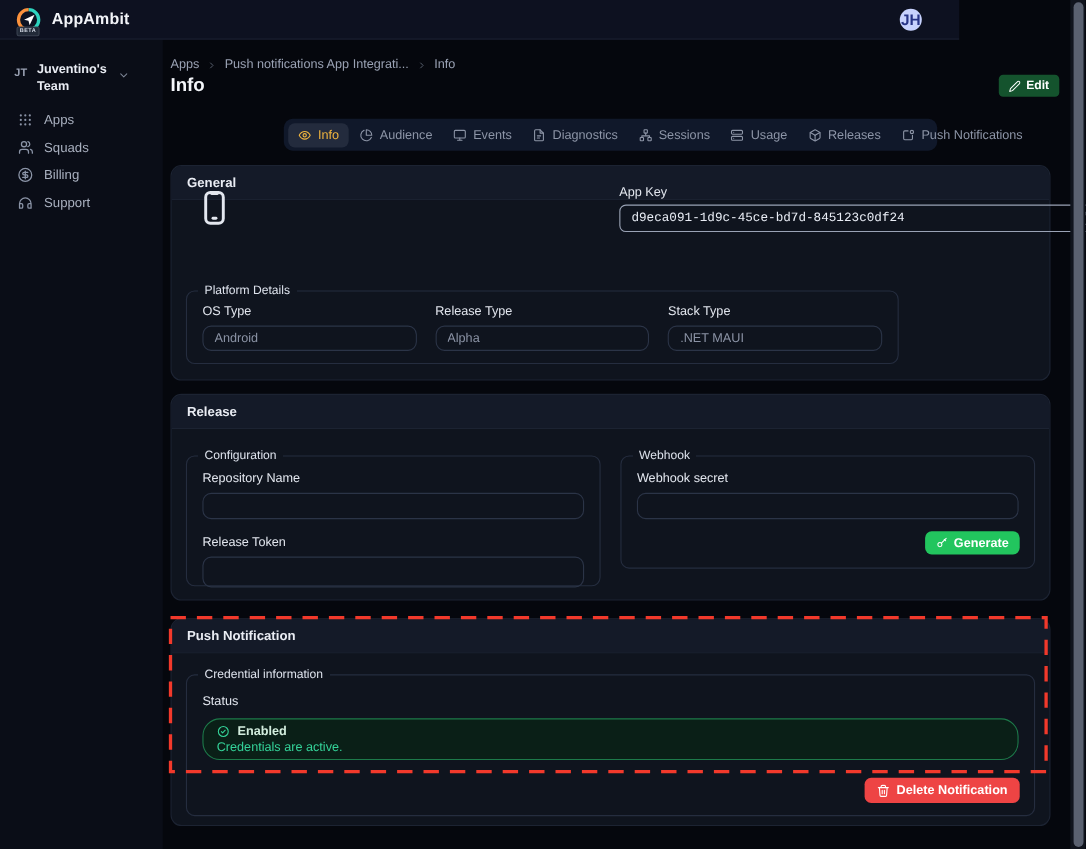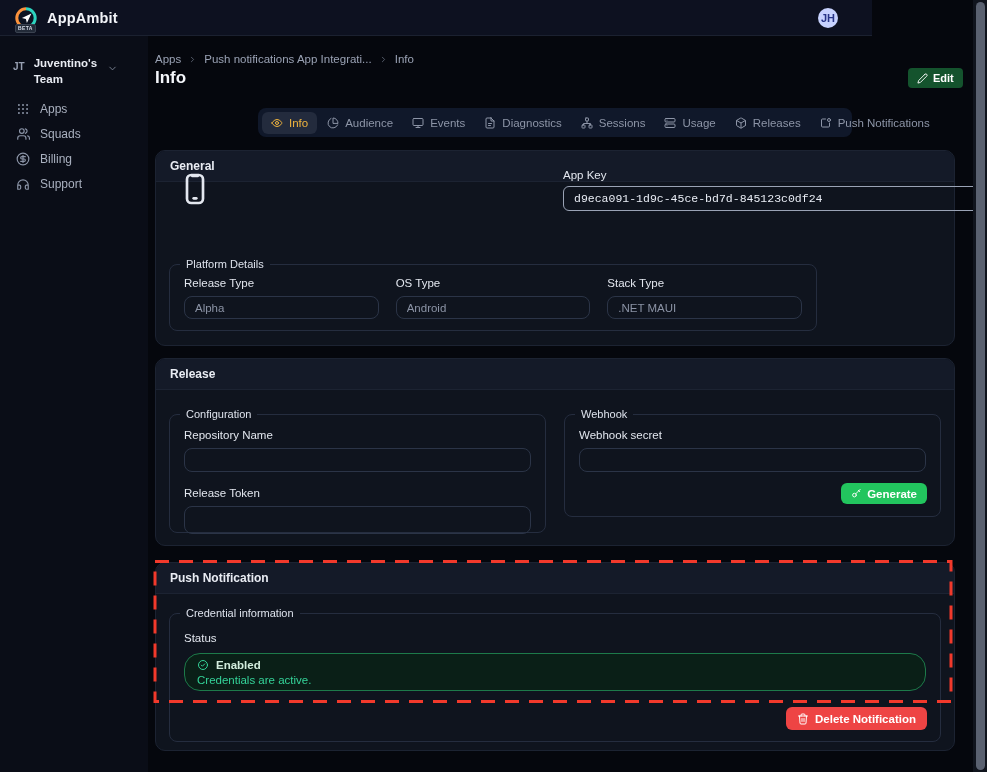--- a/index.html
+++ b/index.html
@@ -15,21 +15,21 @@
   
   .topbar { position:absolute; left:0; top:0; width:872px; height:36px;
     background:#0d1120; border-bottom:1px solid #1b2130; display:flex; align-items:center;
     padding:0 14px; z-index:6; }
   .logo { position:relative; width:24px; height:24px; margin-right:9px; }
   .beta-badge { position:absolute; left:1px; bottom:-3px; background:#222a38; color:#d7dde8;
     font-size:5px; font-weight:700; letter-spacing:.4px; padding:1px 2px; border-radius:2px;
     border:1px solid #3a4250; line-height:1; }
   .brand-name { color:#f2f4f8; font-weight:700; font-size:14.5px; letter-spacing:.2px; }
   .avatar { position:absolute; right:34px; top:8px; width:20px; height:20px; border-radius:50%;
-    background:#c7d2fe; color:#273487; font-size:11px; font-weight:700;
+    background:#c7d2fe; color:#273487; font-size:14px; font-weight:700;
     display:flex; align-items:center; justify-content:center; cursor:pointer; }
 
   
   .sidebar { position:absolute; left:0; top:36px; width:148px; bottom:0; background:#0a0d17; z-index:2; }
   .team { position:absolute; left:13px; top:20px; display:flex; gap:9px; cursor:pointer; width:124px; }
   .team-initials { color:#98a0b2; font-size:10px; font-weight:700; padding-top:5px; }
   .team-name { color:#e9ecf3; font-size:11.5px; font-weight:600; line-height:1.35; width:64px; }
   .team-chevron { color:#7d8596; width:11px; height:11px; margin-top:7px; }
   .nav { position:absolute; left:0; right:0; top:60px; }
   .nav-item { height:25px; padding:0 16px; display:flex; align-items:center; gap:10px;
@@ -318,22 +318,22 @@
       <span class="icn copy-icn">
           <svg viewBox="0 0 24 24" fill="none" stroke="currentColor" stroke-width="2" stroke-linecap="round" stroke-linejoin="round">
             <rect x="8" y="2" width="8" height="4" rx="1"></rect>
             <path d="M16 4h2a2 2 0 0 1 2 2v14a2 2 0 0 1-2 2H6a2 2 0 0 1-2-2V6a2 2 0 0 1 2-2h2"></path>
           </svg>
         </span>
     </div>
     <fieldset class="fs platform-fs">
       <legend>Platform Details</legend>
       <div class="platform-row" id="platform-row">
+          <div class="pfield"><span class="fs-label">OS Type</span><input class="fs-input" value="Android" style="height: 23px;"></div>
           <div class="pfield"><span class="fs-label">Release Type</span><input class="fs-input" value="Alpha" style="height: 23px;"></div>
-          <div class="pfield"><span class="fs-label">OS Type</span><input class="fs-input" value="Android" style="height: 23px;"></div>
           <div class="pfield"><span class="fs-label">Stack Type</span><input class="fs-input" value=".NET MAUI" style="height: 23px;"></div>
         </div>
     </fieldset>
   </section>
 
   <section class="card" id="card-release">
     <div class="card-header">Release</div>
     <fieldset class="fs webhook-fs">
       <legend>Webhook</legend>
       <span class="fs-label">Webhook secret</span>

